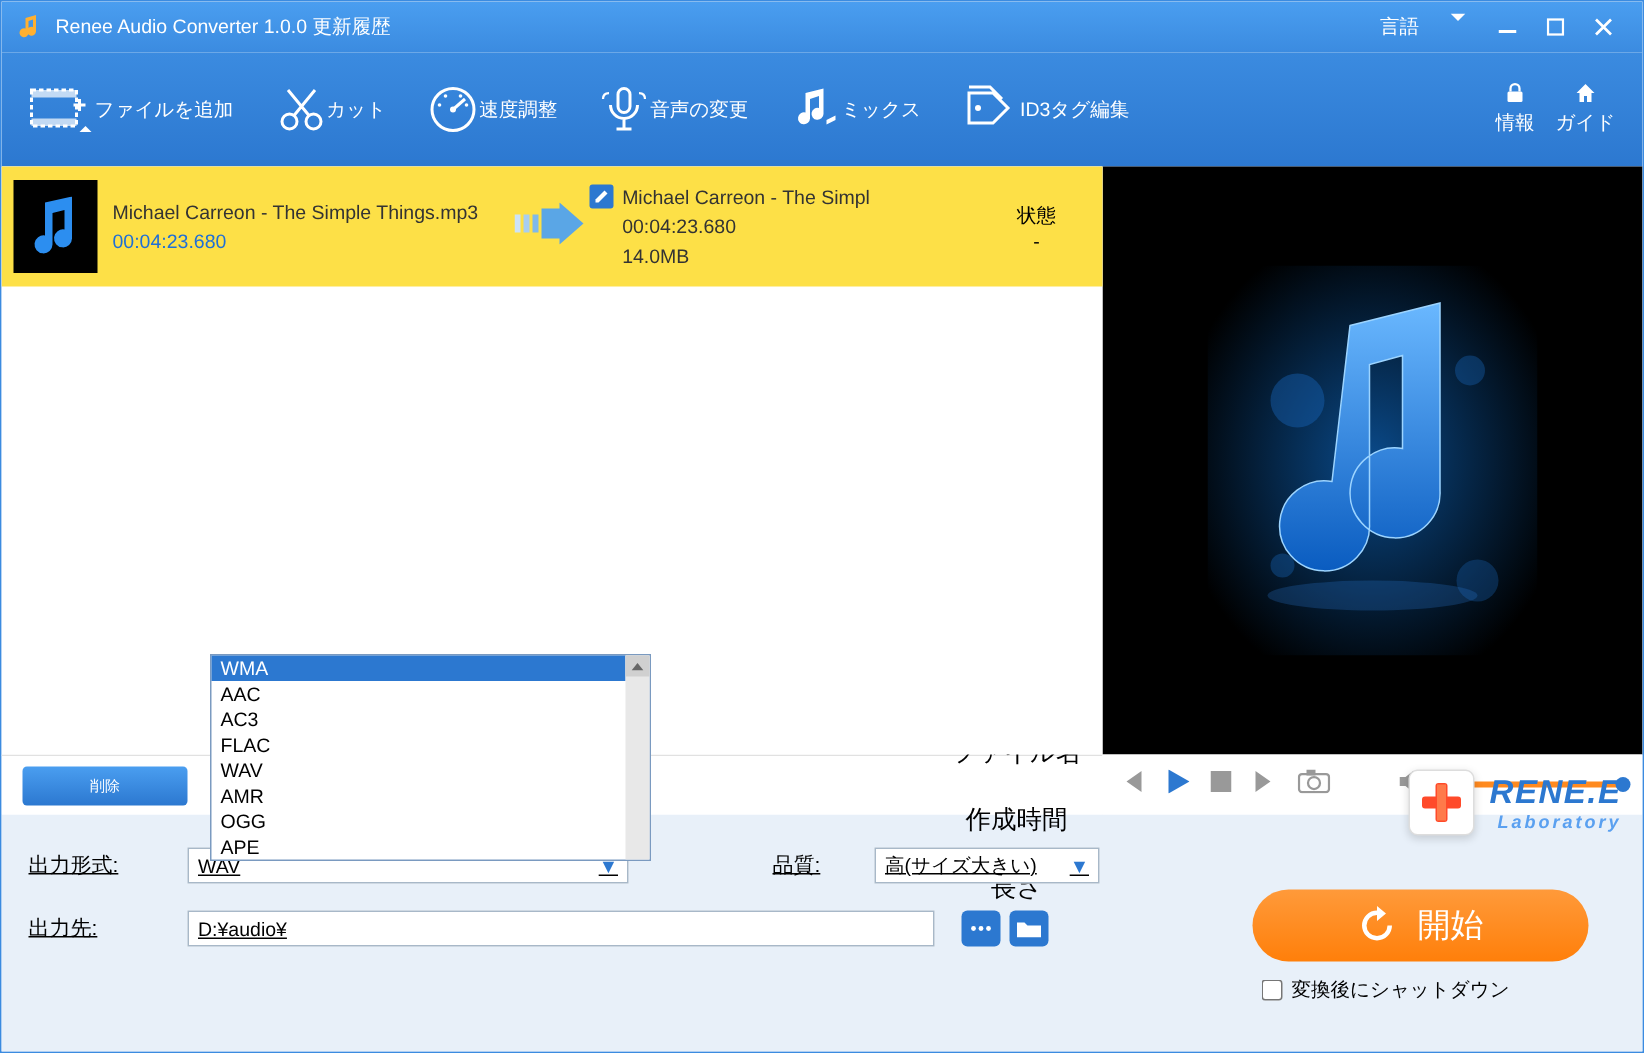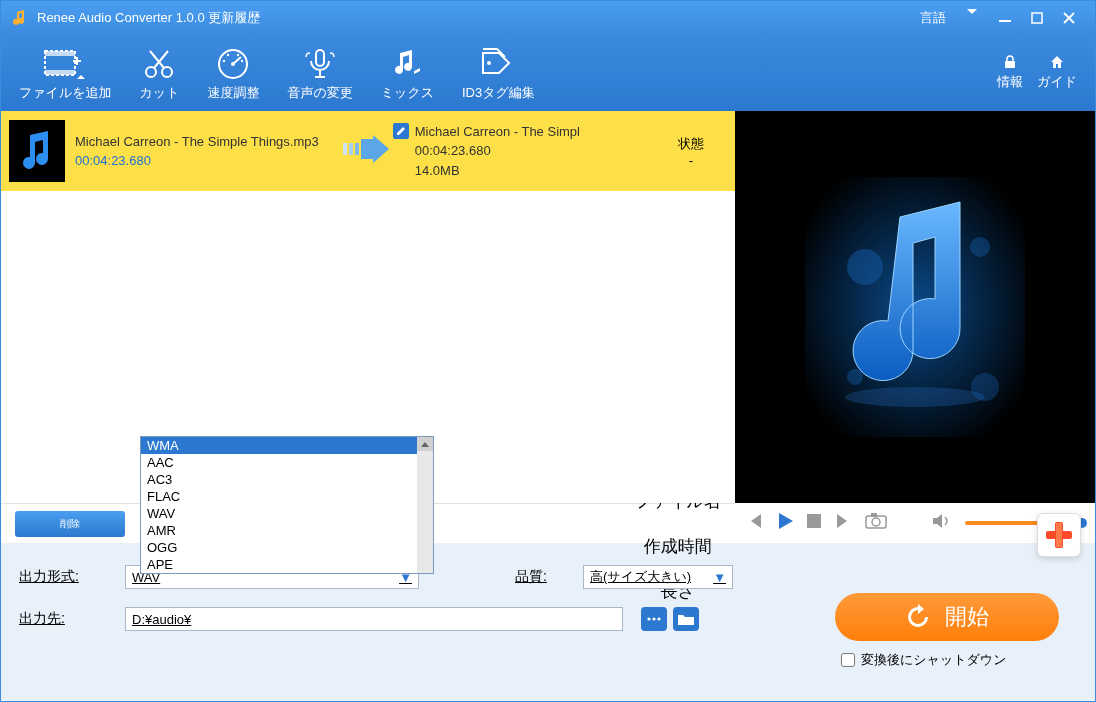--- a/index.html
+++ b/index.html
@@ -7,21 +7,21 @@
 
 
 .titlebar { height: 34px; background: linear-gradient(#4a9ef0, #3b8be0); display: flex; align-items: center; color: #fff; font-size: 13px; padding: 0 10px; }
 .titlebar .logo { width: 18px; height: 18px; margin-right: 8px; }
 .titlebar .spacer { flex: 1; }
 .titlebar .lang { display: flex; align-items: flex-start; gap: 21px; margin-right: 12px; cursor: pointer; }
 .titlebar .winbtn { width: 32px; height: 24px; display: flex; align-items: center; justify-content: center; cursor: pointer; }
 
 
 .toolbar { height: 76px; background: linear-gradient(#3b8be0, #2c78d0); display: flex; align-items: center; padding: 0 4px; }
-.toolbtn { display: flex; flex-direction: column; align-items: center; justify-content: center; color: #fff; font-size: 13px; padding: 0 14px; height: 100%; cursor: pointer; }
+.toolbtn { display: flex; flex-direction: row; align-items: center; justify-content: center; color: #fff; font-size: 13px; padding: 0 14px; height: 100%; cursor: pointer; }
 .toolbtn .ticon { height: 40px; display: flex; align-items: center; justify-content: center; }
 .toolbar .spacer { flex: 1; }
 .toolbar .right { display: flex; gap: 14px; padding-right: 14px; }
 .toolbar .rbtn { display: flex; align-items: center; gap: 4px; color: #fff; font-size: 13px; cursor: pointer; flex-direction: column; }
 
 
 .main { display: flex; height: 392px; }
 .listpane { flex: 1; position: relative; background: #fff; }
 .filerow { display: flex; align-items: center; background: #fde047; height: 80px; padding: 6px 8px; }
 .thumb { width: 56px; height: 62px; background: #000; display: flex; align-items: center; justify-content: center; margin-right: 10px; }
@@ -358,20 +358,24 @@
 
   <div class="rightbot">
     <div class="branding">
       <div class="brand-icon">
         <svg width="30" height="30">
             <rect x="11" y="2" width="8" height="26" rx="2" fill="#ff4a2a"></rect>
             <rect x="2" y="11" width="26" height="8" rx="2" fill="#ff4a2a"></rect>
             <rect x="12" y="3" width="6" height="24" fill="#ff7a4a"></rect>
           </svg>
       </div>
+      <div class="brand-text">
+        <div class="t1">RENE.E</div>
+        <div class="t2">Laboratory</div>
+      </div>
     </div>
     <div class="startbtn">
       <svg width="26" height="26">
           <path d="M13 3 a10 10 0 1 0 10 10 h-3 a7 7 0 1 1 -7 -7 v4 l6 -5 -6 -5 z" fill="#fff"></path>
         </svg>
       <span>開始</span>
     </div>
     <label class="shutdown">
       <input type="checkbox" style="">
       <span>変換後にシャットダウン</span>

